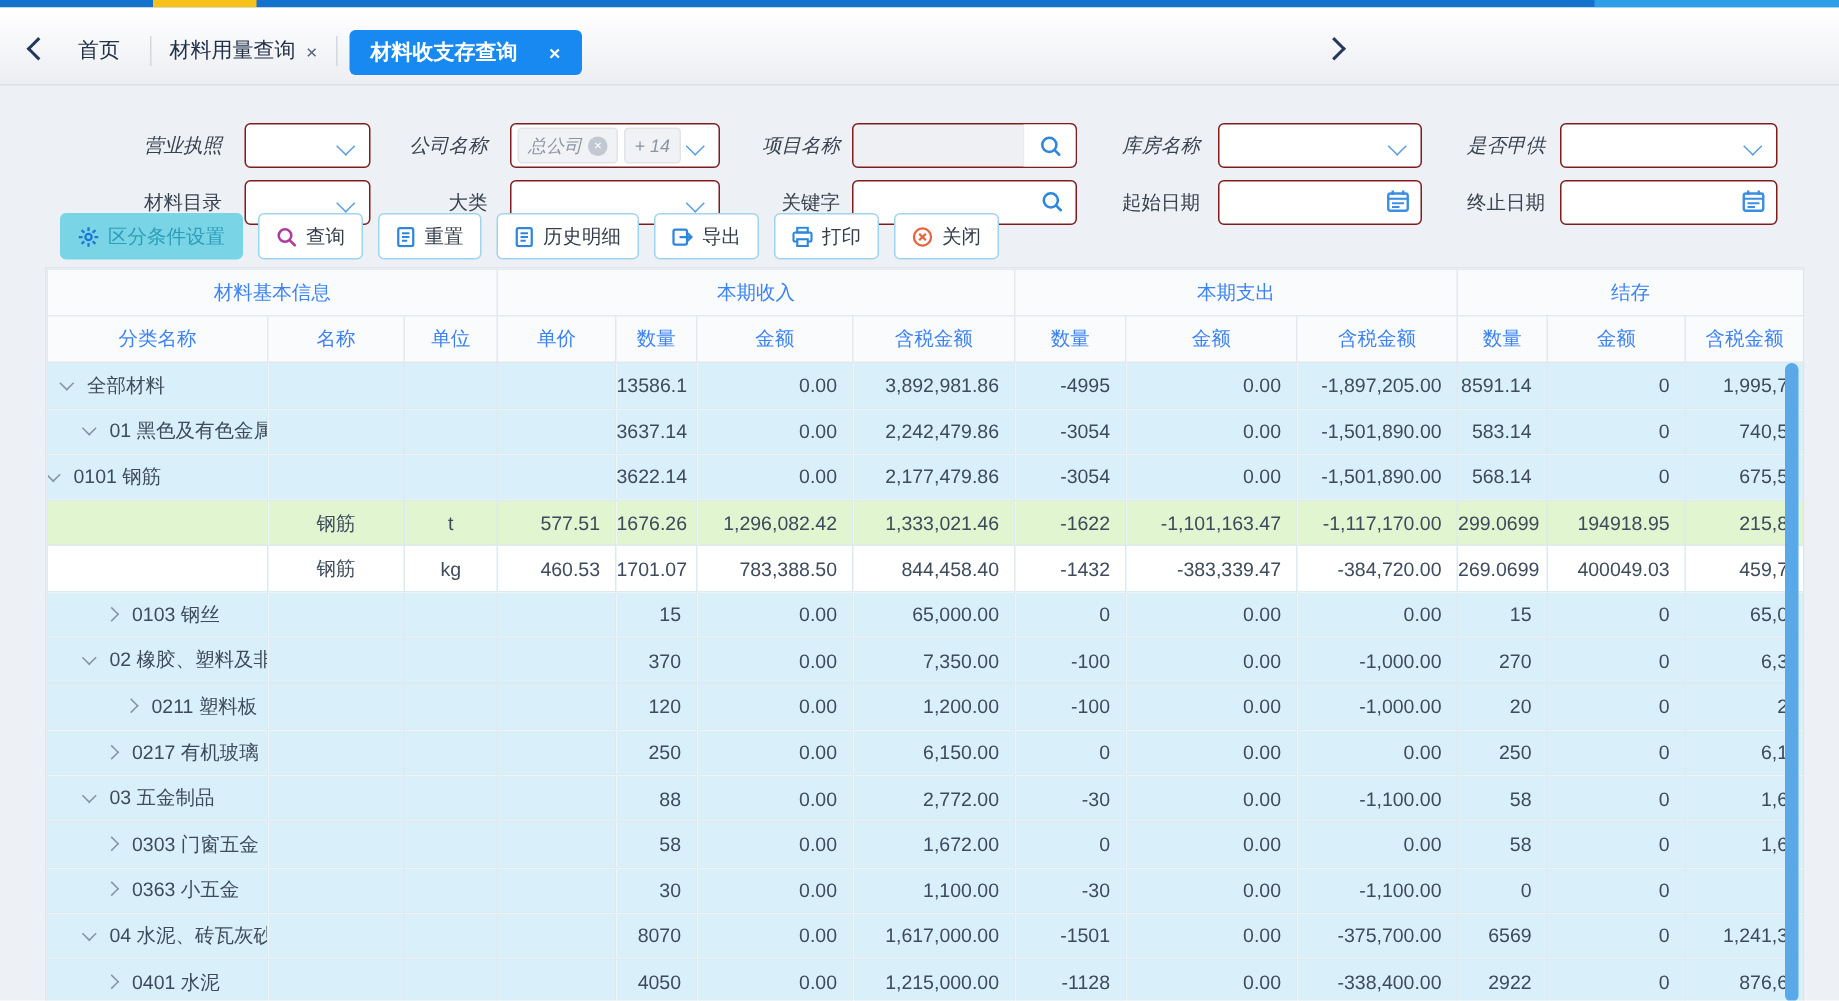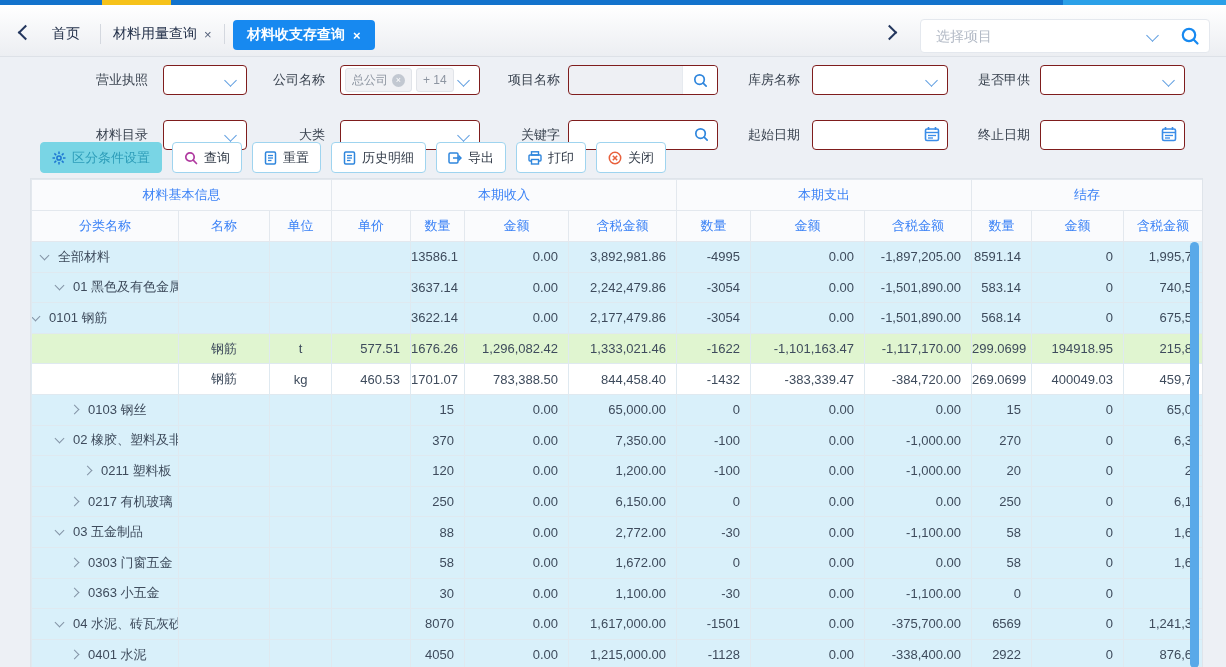--- a/index.html
+++ b/index.html
@@ -14,36 +14,36 @@
   
   .tab-bar{position:absolute;left:0;top:5px;width:100%;height:51px;background:linear-gradient(#ffffff,#eceef2);border-bottom:1px solid #dde1e7;}
   .nav-caret{position:absolute;top:22px;width:9px;height:9px;border-left:2.2px solid #24375e;border-bottom:2.2px solid #24375e;cursor:pointer;}
   .nav-back{left:20px;transform:rotate(45deg);}
   .nav-fwd{left:884px;transform:rotate(225deg);}
   .tab{position:absolute;top:13px;height:32px;display:flex;align-items:center;gap:7px;font-size:14px;color:#233049;cursor:pointer;}
   .tab-home{left:52px;}
   .tab-usage{left:113px;}
   .tab-close{font-size:13px;color:#54607a;line-height:1;}
   .tab-divider{position:absolute;top:19px;width:1px;height:20px;background:#d4d8df;}
-  .tab-active{position:absolute;left:233px;top:15px;height:30px;background:#1789f0;border-radius:4px;display:flex;align-items:center;gap:8px;padding:0 14px;color:#fff;font-size:14px;font-weight:bold;cursor:pointer;}
+  .tab-active{position:absolute;left:233px;top:15px;height:30px;background:#1789f0;border-radius:4px;display:flex;align-items:center;gap:21px;padding:0 14px;color:#fff;font-size:14px;font-weight:bold;cursor:pointer;}
   .tab-active .tab-close{color:#fff;}
   .proj-select{position:absolute;left:920px;top:14px;width:290px;height:34px;background:#fff;border:1px solid #e4e8ee;border-radius:4px;box-sizing:border-box;cursor:pointer;}
   .proj-placeholder{position:absolute;left:15px;top:8px;font-size:14px;color:#b3bac6;}
   .caret-down{position:absolute;width:8px;height:8px;border-right:1.6px solid #5b9ce0;border-bottom:1.6px solid #5b9ce0;transform:rotate(45deg);}
   .proj-caret{right:52px;top:11px;}
   .proj-search{position:absolute;right:8px;top:5px;}
 
   
   .flabel{position:absolute;width:90px;text-align:right;font-size:13px;color:#39424f;line-height:30px;}
   .ctl{position:absolute;height:30px;background:#fff;border:1px solid #7f1d1d;border-radius:4px;box-sizing:border-box;cursor:pointer;}
   .ctl .caret-down{right:11px;top:10px;}
   .ctl-gray{background:#eef0f4;}
   .icon-cap{position:absolute;right:0;top:0;bottom:0;width:34px;background:#fff;border-left:1px solid #e6eaef;border-radius:0 4px 4px 0;display:flex;align-items:center;justify-content:center;}
   .icon-right{position:absolute;right:7px;top:5px;}
-  .row1{top:65px;} .row2{top:120px;}
+  .row1{top:82px;font-style:italic;} .row2{top:120px;}
   .lab1{left:58px;} .lab2{left:235px;} .lab3{left:470px;} .lab4{left:710px;} .lab5{left:940px;}
   .ctl1{left:163px;width:84px;} .ctl2{left:340px;width:140px;} .ctl3{left:568px;width:150px;}
   .ctl4{left:812px;width:136px;} .ctl5{left:1040px;width:145px;}
   .tagwrap{position:absolute;left:4px;top:0;display:flex;gap:4px;align-items:center;height:28px;}
   .tag{display:inline-flex;align-items:center;gap:4px;height:22px;background:#f1f2f5;border:1px solid #e1e4e9;border-radius:3px;padding:0 6px;font-size:12px;color:#8d95a1;white-space:nowrap;}
   .tag-x{width:13px;height:13px;border-radius:50%;background:#c2c8d1;color:#fff;font-size:9px;line-height:13px;text-align:center;cursor:pointer;}
 
   
   .toolbar{position:absolute;left:40px;top:142px;display:flex;gap:10px;}
   .btn{height:29px;display:inline-flex;align-items:center;gap:6px;padding:0 11px;background:#fff;border:1px solid #9fd4ef;border-radius:4px;font-size:13px;color:#333c49;cursor:pointer;white-space:nowrap;}
@@ -84,30 +84,20 @@
     <div class="tab tab-usage">
       <span>材料用量查询</span>
       <span class="tab-close">×</span>
     </div>
     <div class="tab-divider" style="left:224px;"></div>
     <div class="tab-active">
       <span>材料收支存查询</span>
       <span class="tab-close">×</span>
     </div>
     <span class="nav-caret nav-fwd"></span>
-    <div class="proj-select">
-      <span class="proj-placeholder">选择项目</span>
-      <span class="caret-down proj-caret"></span>
-      <span class="proj-search">
-        <svg width="22" height="22" viewBox="0 0 22 22">
-            <circle cx="10" cy="10" r="6.2" fill="none" stroke="#1789f0" stroke-width="2.2"></circle>
-            <line x1="14.8" y1="14.8" x2="18.5" y2="18.5" stroke="#1789f0" stroke-width="2.2" stroke-linecap="round"></line>
-          </svg>
-      </span>
-    </div>
   </div>
 
   <div>
 
     <div class="flabel row1 lab1">营业执照</div>
     <div class="ctl row1 ctl1">
         <span class="caret-down"></span>
       </div>
 
     <div class="flabel row1 lab2">公司名称</div>

